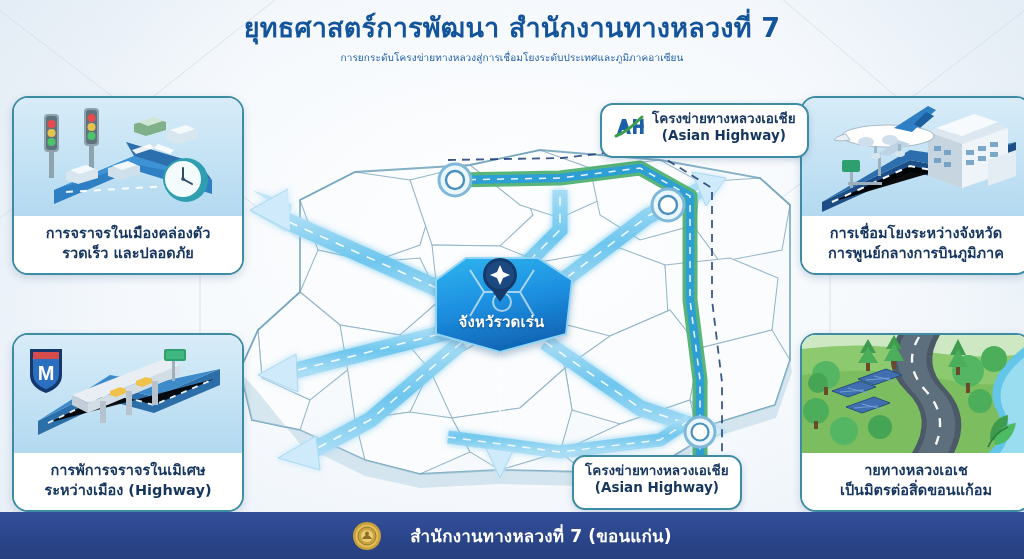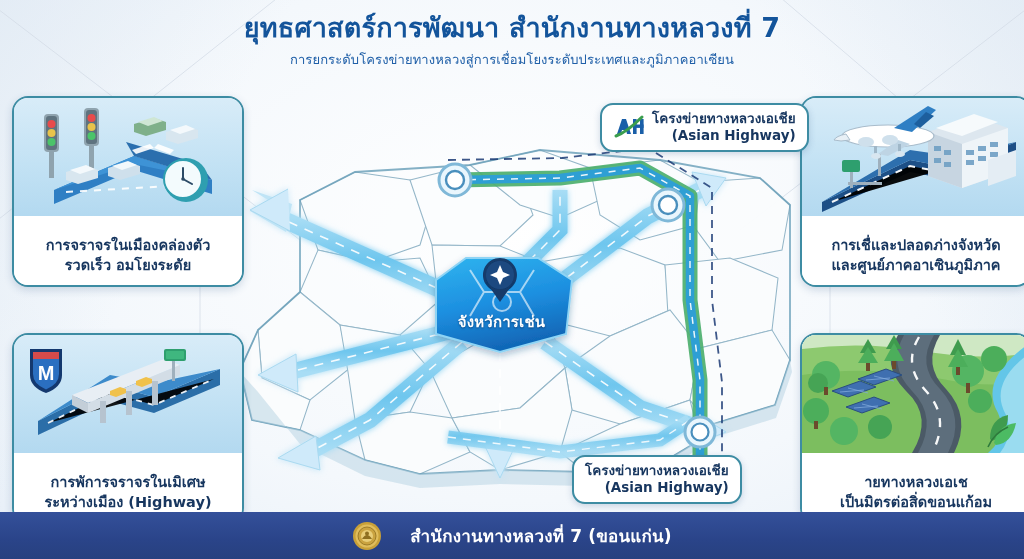--- a/index.html
+++ b/index.html
@@ -19,56 +19,56 @@
   .bg-lines { position: absolute; inset: 0; pointer-events: none; }
 
   
   #header { position: absolute; top: 12px; left: 0; width: 100%; text-align: center; }
   #title {
     font-size: 27px; font-weight: bold; color: #13549b;
     letter-spacing: .2px; line-height: 1.15;
     text-shadow: 0 1px 0 rgba(255,255,255,.85);
   }
   #subtitle {
-    margin-top: 9px; font-size: 13px; color: #1f5fa8;
+    margin-top: 9px; font-size: 10px; color: #1f5fa8;
     line-height: 1.2; letter-spacing: .1px;
   }
 
   
   .card {
     position: absolute; width: 232px;
     border: 2px solid #3d8ca3; border-radius: 16px;
     background: #ffffff; overflow: hidden;
     box-shadow: 0 3px 9px rgba(40,80,130,.20);
   }
   .card-img {
     height: 118px; position: relative; overflow: hidden;
     background: linear-gradient(180deg, #d8ecf8 0%, #c3e2f4 55%, #b3d9f0 100%);
   }
   .card.env .card-img { background: linear-gradient(180deg, #e3f1fb 0%, #d2e9f7 100%); }
   .card-label {
-    padding: 20px 6px 10px; text-align: center;
+    padding: 8px 6px 10px; text-align: center;
     font-size: 14.5px; font-weight: bold; color: #17365f; line-height: 1.35;
     background: #fff;
   }
   #card-tl { top: 96px;  left: 12px; }
   #card-bl { top: 333px; left: 12px; }
   #card-tr { top: 96px;  left: 800px; }
   #card-br { top: 333px; left: 800px; }
 
   
   .callout {
     position: absolute; background: #ffffff;
     border: 2px solid #3d8ca3; border-radius: 13px;
-    padding: 5px 11px 6px; text-align: center;
+    padding: 5px 11px 12px; text-align: center;
     box-shadow: 0 2px 7px rgba(40,80,130,.22);
     display: flex; align-items: center; gap: 7px;
   }
   .callout-text { font-size: 13.5px; font-weight: bold; color: #17365f; line-height: 1.25; }
-  .callout-en { font-weight: bold; text-align: right; }
+  .callout-en { font-weight: bold; }
   #callout-top { top: 103px; left: 600px; }
   #callout-bottom { top: 455px; left: 572px; }
 
   
   #hex-badge {
     position: absolute; left: 424px; top: 272px;
     width: 155px; height: 78px;
   }
   #hex-label {
     position: absolute; left: 0; top: 38px; width: 100%;
@@ -246,21 +246,21 @@
       <g>
         <path d="M500 258 a17 17 0 1 1 -0.1 0 Z" fill="#123a6b"></path>
         <path d="M486 282 L500 302 L514 282 Z" fill="#123a6b"></path>
         <circle cx="500" cy="275" r="14" fill="#1d4a80"></circle>
         <path d="M500 265 L503 272 L510 275 L503 278 L500 285 L497 278 L490 275 L497 272 Z" fill="#ffffff"></path>
       </g>
     </g>
   </svg>
 
   <div id="hex-badge">
-    <div id="hex-label">จังหวัการเช่น</div>
+    <div id="hex-label">จังหวัรวดเร่น</div>
   </div>
 
   <div class="card" id="card-tl">
     <div class="card-img">
       <svg viewBox="0 0 228 118" width="228" height="118">
 
         <path d="M40 92 L120 58 L198 82 L198 96 L120 72 L40 106 Z" fill="#2f7fc4"></path>
         <path d="M40 92 L120 58 L198 82 L120 66 Z" fill="#3e93d6"></path>
         <path d="M112 44 L186 66 L198 82 L120 58 Z" fill="#2b6fae"></path>
         <g stroke="#ffffff" stroke-width="2" stroke-dasharray="7 7" opacity=".92">
@@ -306,21 +306,21 @@
         <g>
           <ellipse cx="172" cy="82" rx="22" ry="22" fill="#2f9fb0"></ellipse>
           <ellipse cx="169" cy="81" rx="19" ry="19" fill="#f3fbfd" stroke="#2f9fb0" stroke-width="2"></ellipse>
           <path d="M169 70 L169 81 L178 86" stroke="#2b4a66" stroke-width="2" fill="none" stroke-linecap="round"></path>
           <circle cx="169" cy="81" r="1.8" fill="#2b4a66"></circle>
         </g>
       </svg>
     </div>
     <div class="card-label">
       <div>การจราจรในเมืองคล่องตัว</div>
-      <div>รวดเร็ว อมโยงระดัย</div>
+      <div>รวดเร็ว และปลอดภัย</div>
     </div>
   </div>
 
   <div class="card" id="card-bl">
     <div class="card-img">
       <svg viewBox="0 0 228 118" width="228" height="118">
 
         <path d="M24 86 L96 50 L140 62 L206 34 L206 50 L140 78 L96 66 L24 100 Z" fill="#2b6ea8"></path>
         <path d="M24 86 L96 50 L140 62 L206 34 L140 48 L96 40 Z" fill="#3d8bcb"></path>
         <g stroke="#ffffff" stroke-width="1.8" stroke-dasharray="6 6" opacity=".9">
@@ -414,22 +414,22 @@
               <ellipse cx="98" cy="56" rx="5" ry="3"></ellipse>
             </g>
           <g fill="#cfe0ec">
             <ellipse cx="64" cy="44" rx="8" ry="5"></ellipse>
               <ellipse cx="88" cy="42" rx="8" ry="5"></ellipse>
           </g>
         </g>
       </svg>
     </div>
     <div class="card-label">
-      <div>การเชื่และปลอดภ่างจังหวัด</div>
-      <div>และศูนย์ภาคอาเซินภูมิภาค</div>
+      <div>การเชื่อมโยงระหว่างจังหวัด</div>
+      <div>การพูนย์กลางการบินภูมิภาค</div>
     </div>
   </div>
 
   <div class="card env" id="card-br">
     <div class="card-img">
       <svg viewBox="0 0 228 118" width="228" height="118">
         <rect width="228" height="118" fill="#dff0d5"></rect>
         <path d="M0 0 H228 V118 H0 Z" fill="#cfe8c4"></path>
 
         <path d="M0 14 Q60 6 120 16 Q180 26 228 18 V118 H0 Z" fill="#8dc96f"></path>

